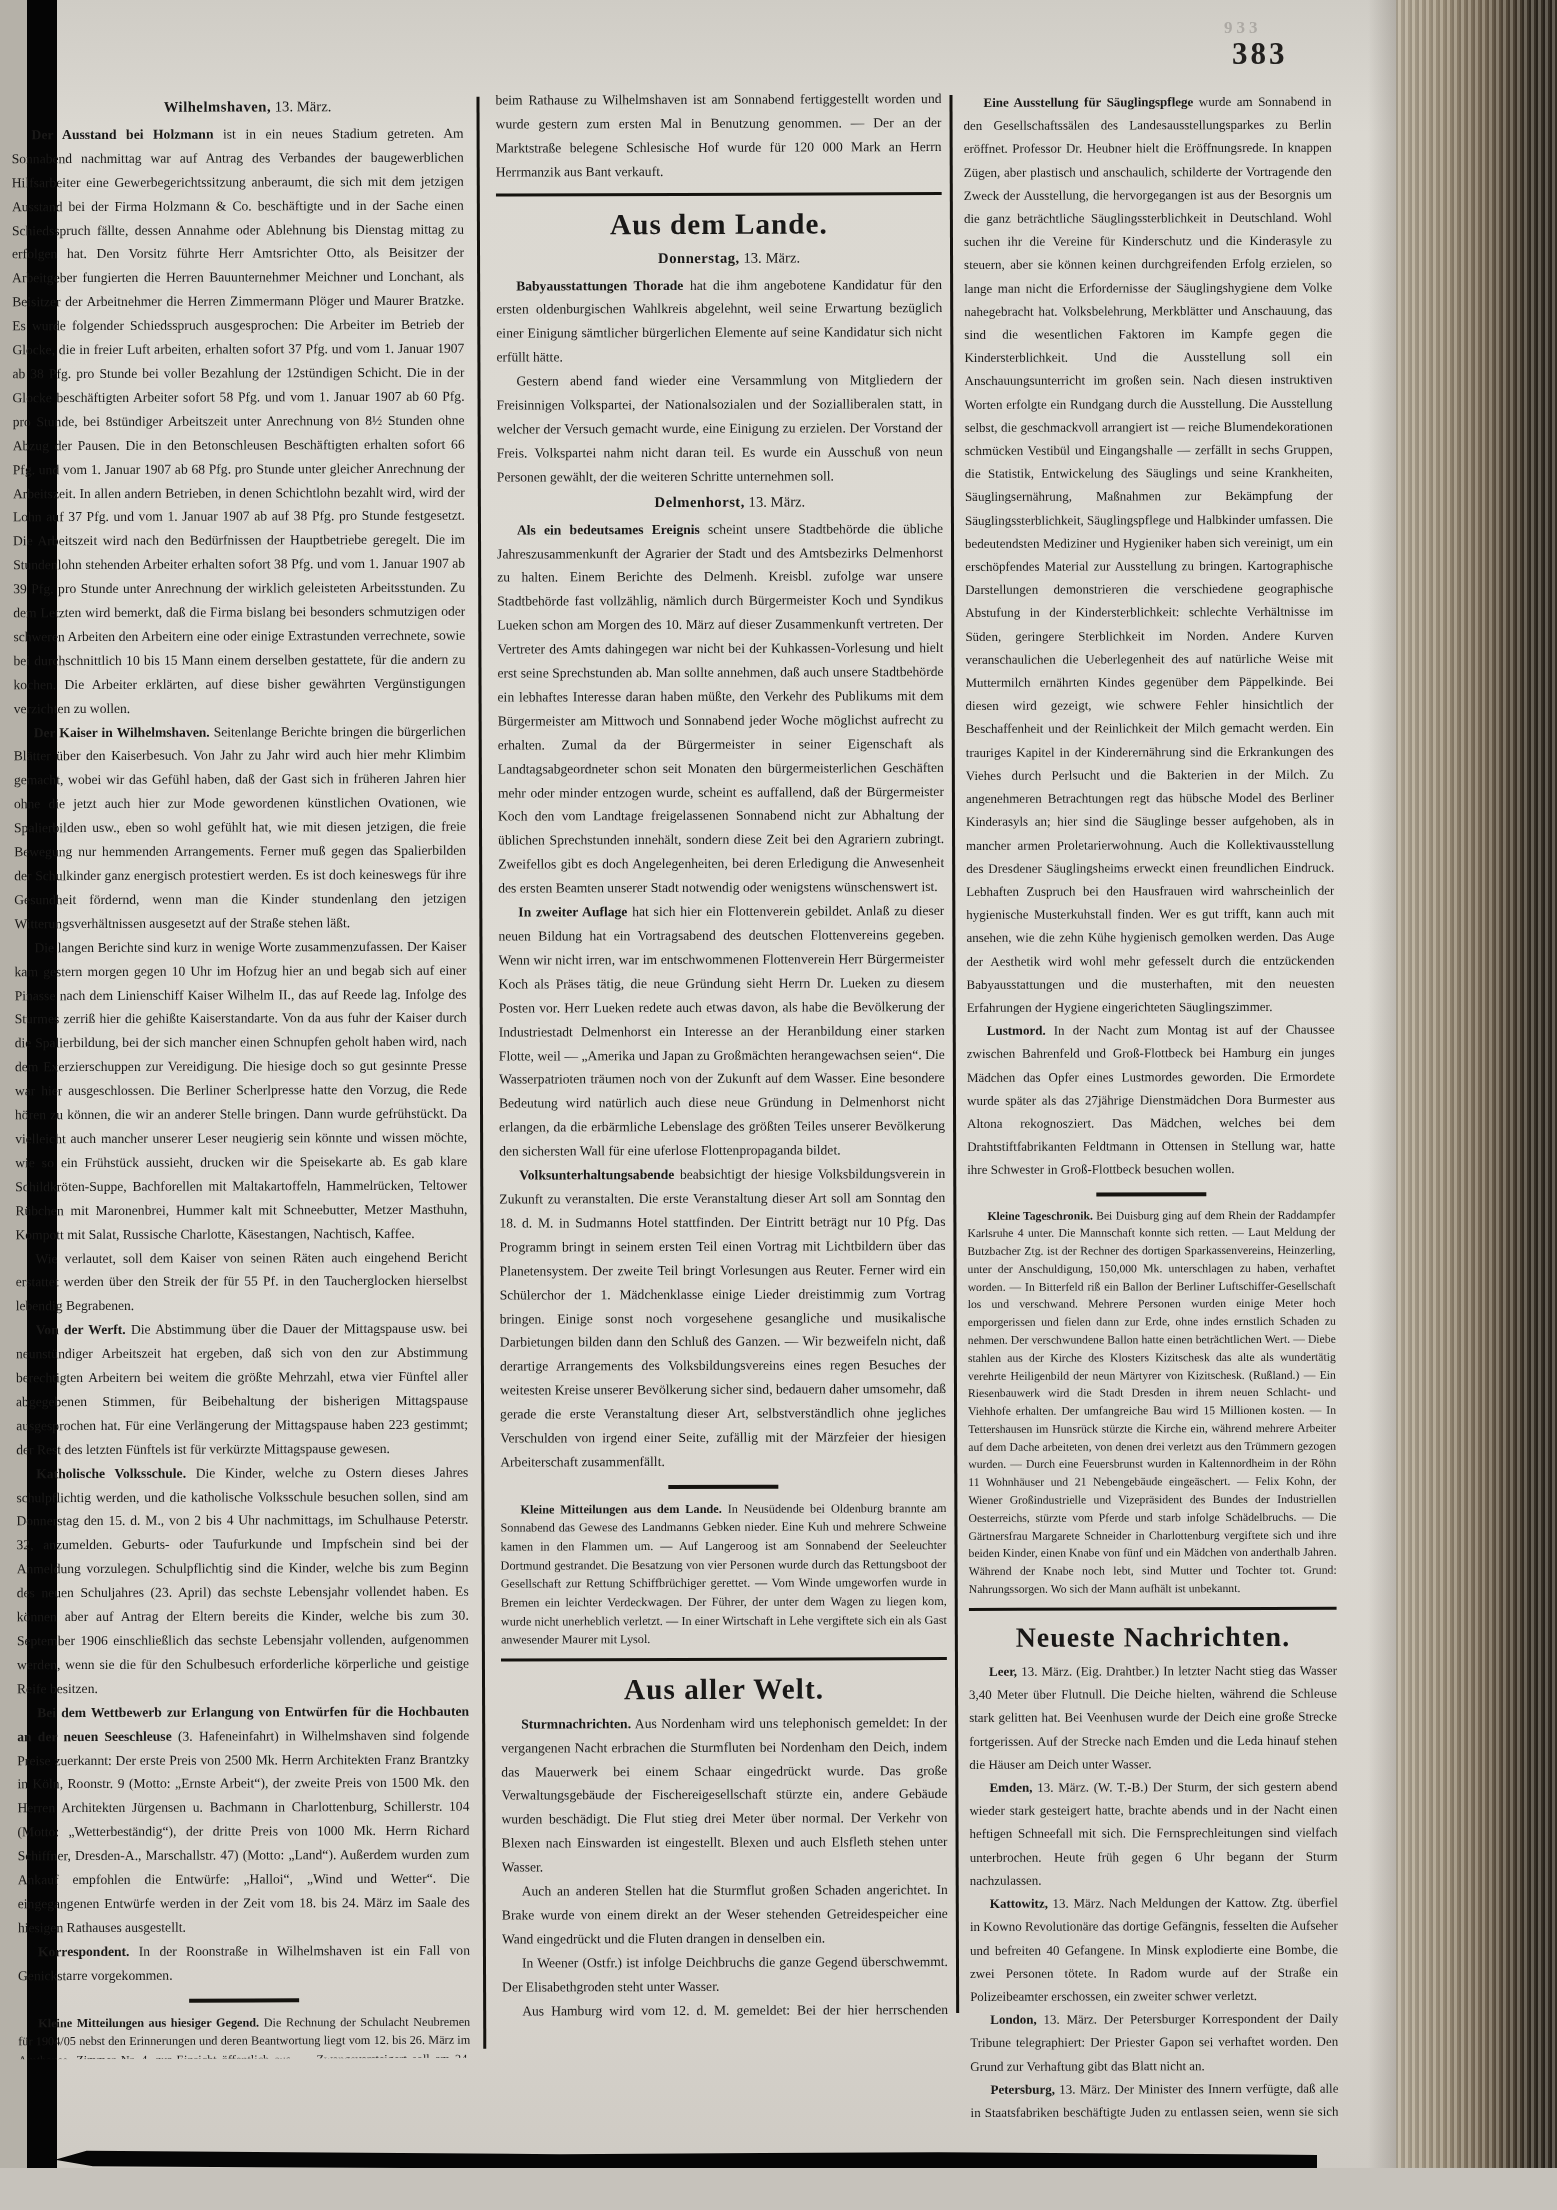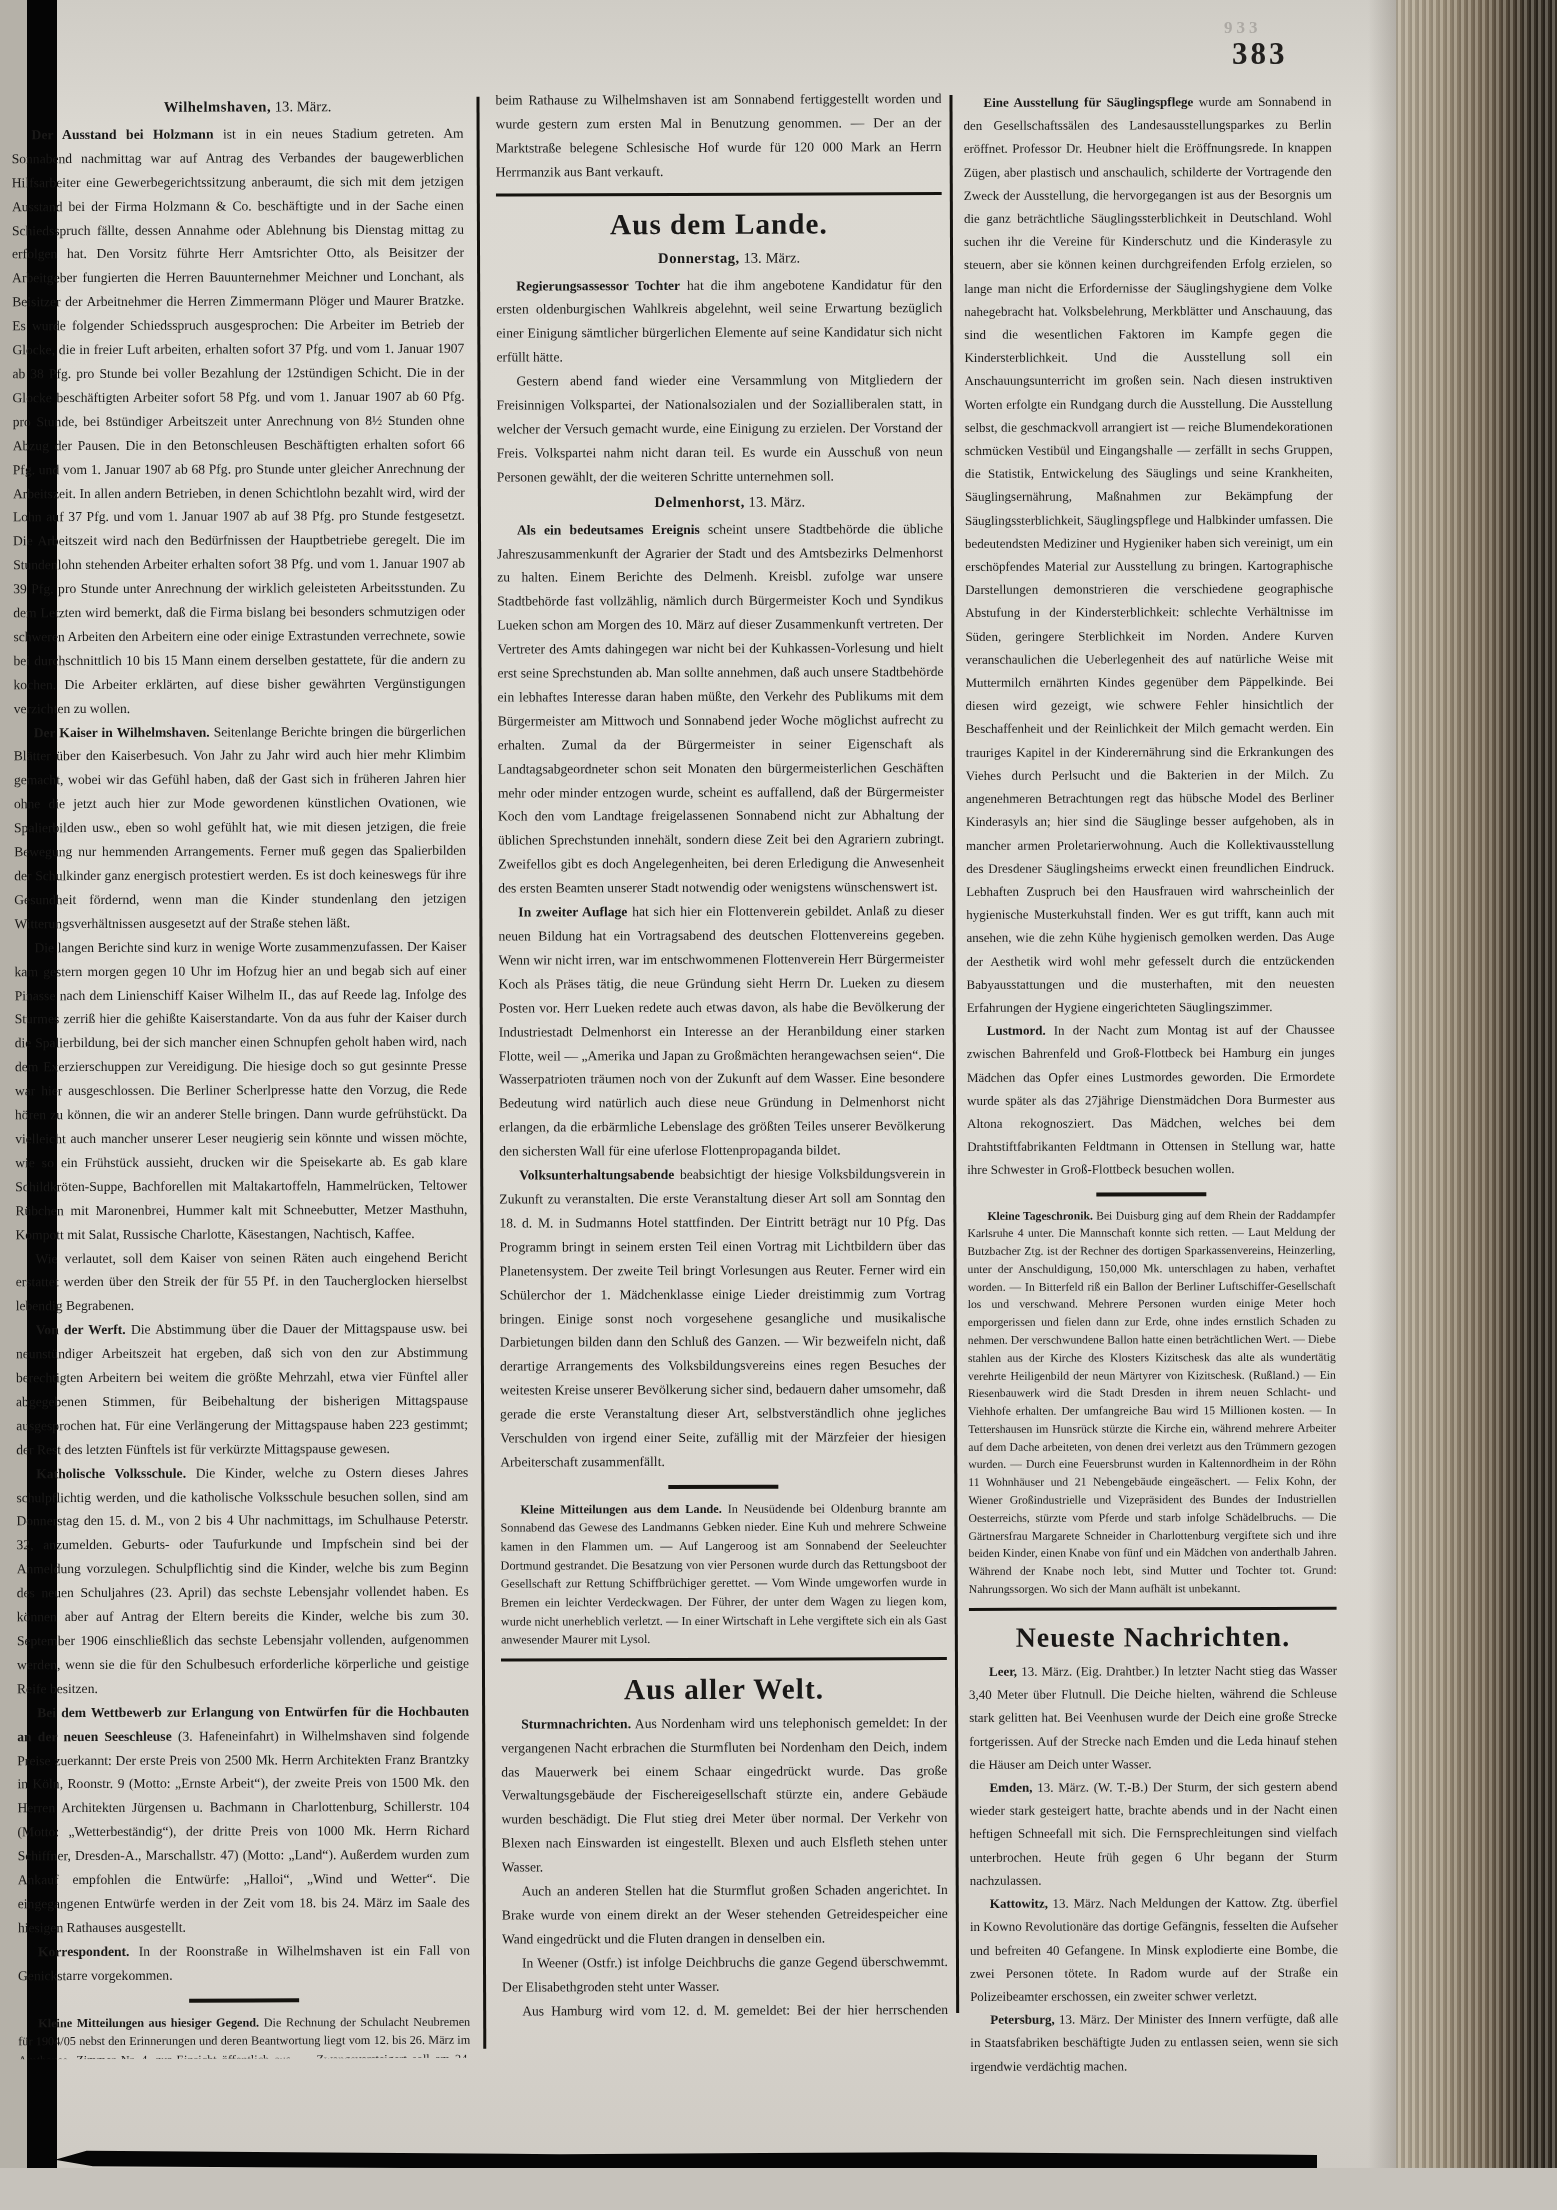--- a/index.html
+++ b/index.html
@@ -74,21 +74,21 @@
         <p><span class="lead">Korrespondent.</span> In der Roonstraße in Wilhelmshaven ist ein Fall von Genickstarre vorgekommen.</p>
         <div class="rule-short"></div>
         <p class="small"><span class="lead">Kleine Mitteilungen aus hiesiger Gegend.</span> Die Rechnung der Schulacht Neubremen für 1904/05 nebst den Erinnerungen und deren Beantwortung liegt vom 12. bis 26. März im Amthause, Zimmer Nr. 4, zur Einsicht öffentlich aus. — Zwangsversteigert soll am 24. März vom Amtsgericht Wilhelmshaven das Haus des Restaurateurs Krause zu Wilhelmshaven. — Der Marktbrunnen</p>
       </div>
     <div class="vrule" id="vrule-1"></div>
     <div class="col" id="col-2">
         <p class="noind">beim Rathause zu Wilhelmshaven ist am Sonnabend fertiggestellt worden und wurde gestern zum ersten Mal in Benutzung genommen. — Der an der Marktstraße belegene Schlesische Hof wurde für 120 000 Mark an Herrn Herrmanzik aus Bant verkauft.</p>
         <div class="rule-full"></div>
         <div class="sect">Aus dem Lande.</div>
         <div class="dl"><span class="city">Donnerstag,</span><span class="date"> 13. März.</span></div>
-        <p><span class="lead">Regierungsassessor Tochter</span> hat die ihm angebotene Kandidatur für den ersten oldenburgischen Wahlkreis abgelehnt, weil seine Erwartung bezüglich einer Einigung sämtlicher bürgerlichen Elemente auf seine Kandidatur sich nicht erfüllt hätte.</p>
+        <p><span class="lead">Babyausstattungen Thorade</span> hat die ihm angebotene Kandidatur für den ersten oldenburgischen Wahlkreis abgelehnt, weil seine Erwartung bezüglich einer Einigung sämtlicher bürgerlichen Elemente auf seine Kandidatur sich nicht erfüllt hätte.</p>
         <p>Gestern abend fand wieder eine Versammlung von Mitgliedern der Freisinnigen Volkspartei, der Nationalsozialen und der Sozialliberalen statt, in welcher der Versuch gemacht wurde, eine Einigung zu erzielen. Der Vorstand der Freis. Volkspartei nahm nicht daran teil. Es wurde ein Ausschuß von neun Personen gewählt, der die weiteren Schritte unternehmen soll.</p>
         <div class="dl"><span class="city">Delmenhorst,</span><span class="date"> 13. März.</span></div>
         <p><span class="lead">Als ein bedeutsames Ereignis</span> scheint unsere Stadtbehörde die übliche Jahreszusammenkunft der Agrarier der Stadt und des Amtsbezirks Delmenhorst zu halten. Einem Berichte des Delmenh. Kreisbl. zufolge war unsere Stadtbehörde fast vollzählig, nämlich durch Bürgermeister Koch und Syndikus Lueken schon am Morgen des 10. März auf dieser Zusammenkunft vertreten. Der Vertreter des Amts dahingegen war nicht bei der Kuhkassen-Vorlesung und hielt erst seine Sprechstunden ab. Man sollte annehmen, daß auch unsere Stadtbehörde ein lebhaftes Interesse daran haben müßte, den Verkehr des Publikums mit dem Bürgermeister am Mittwoch und Sonnabend jeder Woche möglichst aufrecht zu erhalten. Zumal da der Bürgermeister in seiner Eigenschaft als Landtagsabgeordneter schon seit Monaten den bürgermeisterlichen Geschäften mehr oder minder entzogen wurde, scheint es auffallend, daß der Bürgermeister Koch den vom Landtage freigelassenen Sonnabend nicht zur Abhaltung der üblichen Sprechstunden innehält, sondern diese Zeit bei den Agrariern zubringt. Zweifellos gibt es doch Angelegenheiten, bei deren Erledigung die Anwesenheit des ersten Beamten unserer Stadt notwendig oder wenigstens wünschenswert ist.</p>
         <p><span class="lead">In zweiter Auflage</span> hat sich hier ein Flottenverein gebildet. Anlaß zu dieser neuen Bildung hat ein Vortragsabend des deutschen Flottenvereins gegeben. Wenn wir nicht irren, war im entschwommenen Flottenverein Herr Bürgermeister Koch als Präses tätig, die neue Gründung sieht Herrn Dr. Lueken zu diesem Posten vor. Herr Lueken redete auch etwas davon, als habe die Bevölkerung der Industriestadt Delmenhorst ein Interesse an der Heranbildung einer starken Flotte, weil — „Amerika und Japan zu Großmächten herangewachsen seien“. Die Wasserpatrioten träumen noch von der Zukunft auf dem Wasser. Eine besondere Bedeutung wird natürlich auch diese neue Gründung in Delmenhorst nicht erlangen, da die erbärmliche Lebenslage des größten Teiles unserer Bevölkerung den sichersten Wall für eine uferlose Flottenpropaganda bildet.</p>
         <p><span class="lead">Volksunterhaltungsabende</span> beabsichtigt der hiesige Volksbildungsverein in Zukunft zu veranstalten. Die erste Veranstaltung dieser Art soll am Sonntag den 18. d. M. in Sudmanns Hotel stattfinden. Der Eintritt beträgt nur 10 Pfg. Das Programm bringt in seinem ersten Teil einen Vortrag mit Lichtbildern über das Planetensystem. Der zweite Teil bringt Vorlesungen aus Reuter. Ferner wird ein Schülerchor der 1. Mädchenklasse einige Lieder dreistimmig zum Vortrag bringen. Einige sonst noch vorgesehene gesangliche und musikalische Darbietungen bilden dann den Schluß des Ganzen. — Wir bezweifeln nicht, daß derartige Arrangements des Volksbildungsvereins eines regen Besuches der weitesten Kreise unserer Bevölkerung sicher sind, bedauern daher umsomehr, daß gerade die erste Veranstaltung dieser Art, selbstverständlich ohne jegliches Verschulden von irgend einer Seite, zufällig mit der Märzfeier der hiesigen Arbeiterschaft zusammenfällt.</p>
         <div class="rule-short"></div>
         <p class="small"><span class="lead">Kleine Mitteilungen aus dem Lande.</span> In Neusüdende bei Oldenburg brannte am Sonnabend das Gewese des Landmanns Gebken nieder. Eine Kuh und mehrere Schweine kamen in den Flammen um. — Auf Langeroog ist am Sonnabend der Seeleuchter Dortmund gestrandet. Die Besatzung von vier Personen wurde durch das Rettungsboot der Gesellschaft zur Rettung Schiffbrüchiger gerettet. — Vom Winde umgeworfen wurde in Bremen ein leichter Verdeckwagen. Der Führer, der unter dem Wagen zu liegen kom, wurde nicht unerheblich verletzt. — In einer Wirtschaft in Lehe vergiftete sich ein als Gast anwesender Maurer mit Lysol.</p>
         <div class="rule-full"></div>
         <div class="sect">Aus aller Welt.</div>
         <p><span class="lead">Sturmnachrichten.</span> Aus Nordenham wird uns telephonisch gemeldet: In der vergangenen Nacht erbrachen die Sturmfluten bei Nordenham den Deich, indem das Mauerwerk bei einem Schaar eingedrückt wurde. Das große Verwaltungsgebäude der Fischereigesellschaft stürzte ein, andere Gebäude wurden beschädigt. Die Flut stieg drei Meter über normal. Der Verkehr von Blexen nach Einswarden ist eingestellt. Blexen und auch Elsfleth stehen unter Wasser.</p>
@@ -100,19 +100,20 @@
     <div class="col" id="col-3">
         <p><span class="lead">Eine Ausstellung für Säuglingspflege</span> wurde am Sonnabend in den Gesellschaftssälen des Landesausstellungsparkes zu Berlin eröffnet. Professor Dr. Heubner hielt die Eröffnungsrede. In knappen Zügen, aber plastisch und anschaulich, schilderte der Vortragende den Zweck der Ausstellung, die hervorgegangen ist aus der Besorgnis um die ganz beträchtliche Säuglingssterblichkeit in Deutschland. Wohl suchen ihr die Vereine für Kinderschutz und die Kinderasyle zu steuern, aber sie können keinen durchgreifenden Erfolg erzielen, so lange man nicht die Erfordernisse der Säuglingshygiene dem Volke nahegebracht hat. Volksbelehrung, Merkblätter und Anschauung, das sind die wesentlichen Faktoren im Kampfe gegen die Kindersterblichkeit. Und die Ausstellung soll ein Anschauungsunterricht im großen sein. Nach diesen instruktiven Worten erfolgte ein Rundgang durch die Ausstellung. Die Ausstellung selbst, die geschmackvoll arrangiert ist — reiche Blumendekorationen schmücken Vestibül und Eingangshalle — zerfällt in sechs Gruppen, die Statistik, Entwickelung des Säuglings und seine Krankheiten, Säuglingsernährung, Maßnahmen zur Bekämpfung der Säuglingssterblichkeit, Säuglingspflege und Halbkinder umfassen. Die bedeutendsten Mediziner und Hygieniker haben sich vereinigt, um ein erschöpfendes Material zur Ausstellung zu bringen. Kartographische Darstellungen demonstrieren die verschiedene geographische Abstufung in der Kindersterblichkeit: schlechte Verhältnisse im Süden, geringere Sterblichkeit im Norden. Andere Kurven veranschaulichen die Ueberlegenheit des auf natürliche Weise mit Muttermilch ernährten Kindes gegenüber dem Päppelkinde. Bei diesen wird gezeigt, wie schwere Fehler hinsichtlich der Beschaffenheit und der Reinlichkeit der Milch gemacht werden. Ein trauriges Kapitel in der Kinderernährung sind die Erkrankungen des Viehes durch Perlsucht und die Bakterien in der Milch. Zu angenehmeren Betrachtungen regt das hübsche Model des Berliner Kinderasyls an; hier sind die Säuglinge besser aufgehoben, als in mancher armen Proletarierwohnung. Auch die Kollektivausstellung des Dresdener Säuglingsheims erweckt einen freundlichen Eindruck. Lebhaften Zuspruch bei den Hausfrauen wird wahrscheinlich der hygienische Musterkuhstall finden. Wer es gut trifft, kann auch mit ansehen, wie die zehn Kühe hygienisch gemolken werden. Das Auge der Aesthetik wird wohl mehr gefesselt durch die entzückenden Babyausstattungen und die musterhaften, mit den neuesten Erfahrungen der Hygiene eingerichteten Säuglingszimmer.</p>
         <p><span class="lead">Lustmord.</span> In der Nacht zum Montag ist auf der Chaussee zwischen Bahrenfeld und Groß-Flottbeck bei Hamburg ein junges Mädchen das Opfer eines Lustmordes geworden. Die Ermordete wurde später als das 27jährige Dienstmädchen Dora Burmester aus Altona rekognosziert. Das Mädchen, welches bei dem Drahtstiftfabrikanten Feldtmann in Ottensen in Stellung war, hatte ihre Schwester in Groß-Flottbeck besuchen wollen.</p>
         <div class="rule-short"></div>
         <p class="small"><span class="lead">Kleine Tageschronik.</span> Bei Duisburg ging auf dem Rhein der Raddampfer Karlsruhe 4 unter. Die Mannschaft konnte sich retten. — Laut Meldung der Butzbacher Ztg. ist der Rechner des dortigen Sparkassenvereins, Heinzerling, unter der Anschuldigung, 150,000 Mk. unterschlagen zu haben, verhaftet worden. — In Bitterfeld riß ein Ballon der Berliner Luftschiffer-Gesellschaft los und verschwand. Mehrere Personen wurden einige Meter hoch emporgerissen und fielen dann zur Erde, ohne indes ernstlich Schaden zu nehmen. Der verschwundene Ballon hatte einen beträchtlichen Wert. — Diebe stahlen aus der Kirche des Klosters Kizitschesk das alte als wundertätig verehrte Heiligenbild der neun Märtyrer von Kizitschesk. (Rußland.) — Ein Riesenbauwerk wird die Stadt Dresden in ihrem neuen Schlacht- und Viehhofe erhalten. Der umfangreiche Bau wird 15 Millionen kosten. — In Tettershausen im Hunsrück stürzte die Kirche ein, während mehrere Arbeiter auf dem Dache arbeiteten, von denen drei verletzt aus den Trümmern gezogen wurden. — Durch eine Feuersbrunst wurden in Kaltennordheim in der Röhn 11 Wohnhäuser und 21 Nebengebäude eingeäschert. — Felix Kohn, der Wiener Großindustrielle und Vizepräsident des Bundes der Industriellen Oesterreichs, stürzte vom Pferde und starb infolge Schädelbruchs. — Die Gärtnersfrau Margarete Schneider in Charlottenburg vergiftete sich und ihre beiden Kinder, einen Knabe von fünf und ein Mädchen von anderthalb Jahren. Während der Knabe noch lebt, sind Mutter und Tochter tot. Grund: Nahrungssorgen. Wo sich der Mann aufhält ist unbekannt.</p>
         <div class="rule-full"></div>
         <div class="sect">Neueste Nachrichten.</div>
         <p><span class="lead">Leer,</span> 13. März. (Eig. Drahtber.) In letzter Nacht stieg das Wasser 3,40 Meter über Flutnull. Die Deiche hielten, während die Schleuse stark gelitten hat. Bei Veenhusen wurde der Deich eine große Strecke fortgerissen. Auf der Strecke nach Emden und die Leda hinauf stehen die Häuser am Deich unter Wasser.</p>
         <p><span class="lead">Emden,</span> 13. März. (W. T.-B.) Der Sturm, der sich gestern abend wieder stark gesteigert hatte, brachte abends und in der Nacht einen heftigen Schneefall mit sich. Die Fernsprechleitungen sind vielfach unterbrochen. Heute früh gegen 6 Uhr begann der Sturm nachzulassen.</p>
         <p><span class="lead">Kattowitz,</span> 13. März. Nach Meldungen der Kattow. Ztg. überfiel in Kowno Revolutionäre das dortige Gefängnis, fesselten die Aufseher und befreiten 40 Gefangene. In Minsk explodierte eine Bombe, die zwei Personen tötete. In Radom wurde auf der Straße ein Polizeibeamter erschossen, ein zweiter schwer verletzt.</p>
+        <p><span class="lead">London,</span> 13. März. Der Petersburger Korrespondent der Daily Tribune telegraphiert: Der Priester Gapon sei verhaftet worden. Den Grund zur Verhaftung gibt das Blatt nicht an.</p>
         <p><span class="lead">Petersburg,</span> 13. März. Der Minister des Innern verfügte, daß alle in Staatsfabriken beschäftigte Juden zu entlassen seien, wenn sie sich irgendwie verdächtig machen.</p>
       </div>
   </div>
 
   <div id="bottom-bar"></div>
   <div id="bottom-under"></div>
 </div>
 
 </body></html>

